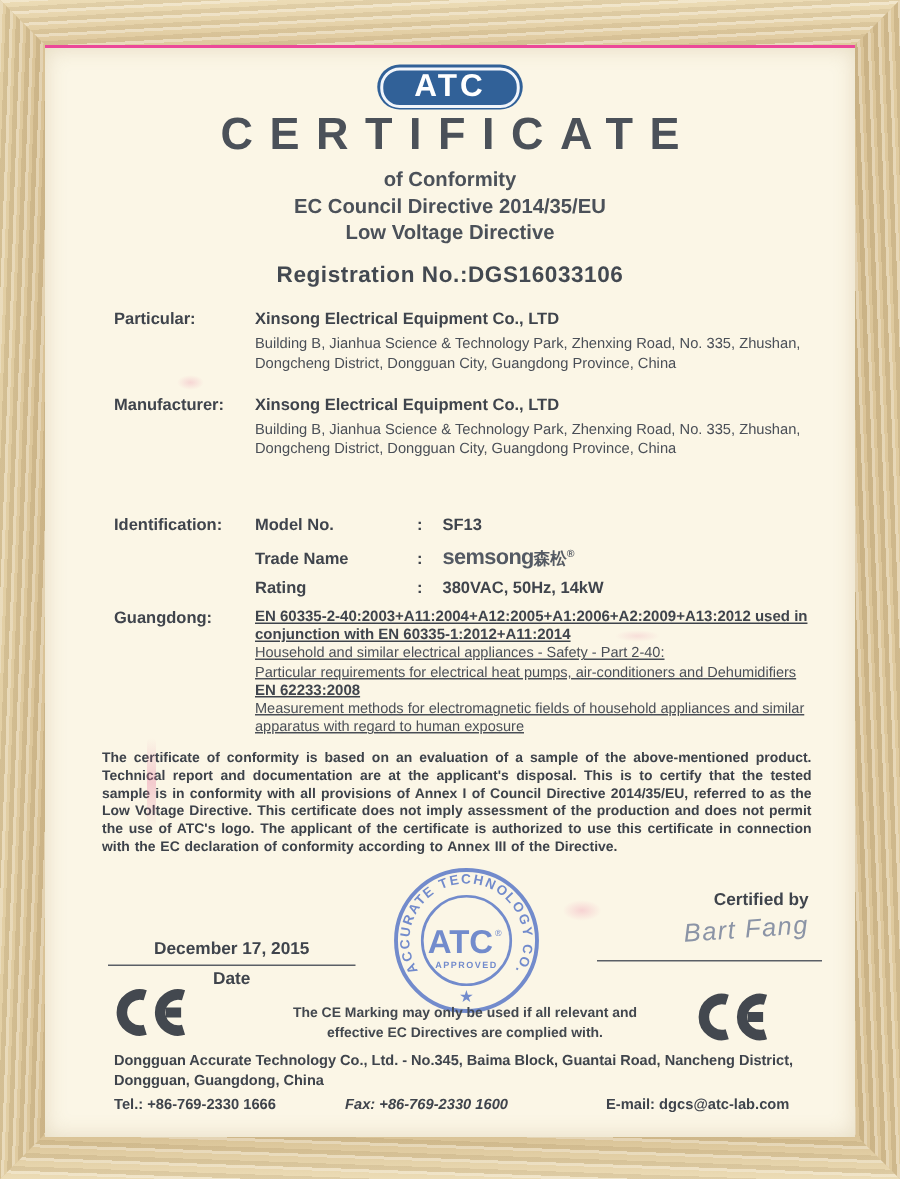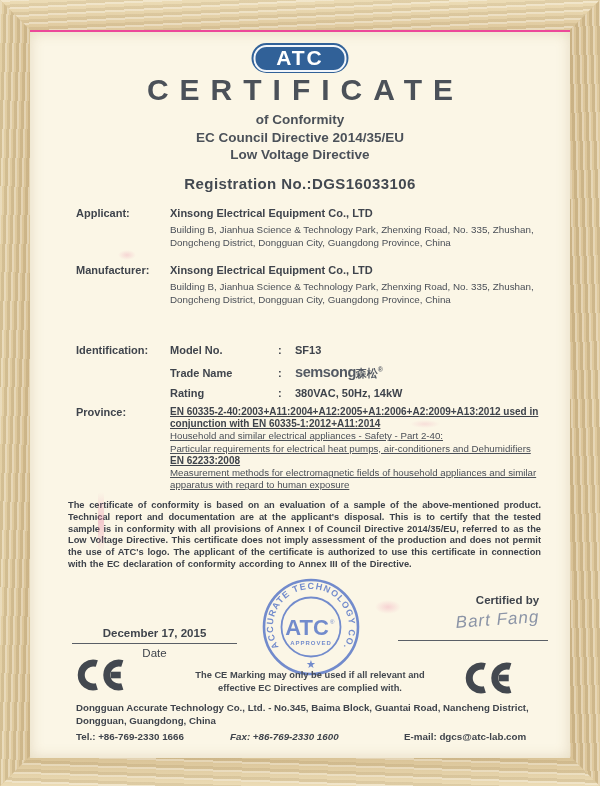--- a/index.html
+++ b/index.html
@@ -95,21 +95,21 @@
   
   .certified-by { left:410px; top:562px; width:135px; text-align:center; font-weight:bold; font-size:11.5px; color:#3f444c; }
   .signature {
     left:400px; top:578px; width:135px; text-align:center;
     font-style:italic; font-size:17px; color:#8b94a6;
     transform:rotate(-4deg); letter-spacing:1px;
   }
   .sig-line { left:368px; top:608px; width:150px; border-top:1.3px solid #5a5f66; }
   .date-value { left:42px; top:595px; width:165px; text-align:center; font-weight:bold; font-size:11.5px; color:#3f444c; }
   .date-line { left:42px; top:611px; width:165px; border-top:1.3px solid #5a5f66; }
-  .date-label { left:42px; top:615px; width:165px; text-align:center; font-weight:normal; font-size:11.5px; color:#3f444c; }
+  .date-label { left:42px; top:615px; width:165px; text-align:center; font-weight:bold; font-size:11.5px; color:#3f444c; }
   
   .ce-left  { left:45px;  top:626px; }
   .ce-right { left:433px; top:629px; }
   .ce-note { left:148px; top:637px; width:264px; text-align:center; font-weight:bold; font-size:9.3px; line-height:13px; color:#43484f; }
   .footer-address { left:46px; top:669px; width:472px; font-weight:bold; font-size:9.7px; line-height:13px; color:#3f444c; }
   .contacts { left:46px; top:699px; width:472px; display:flex; font-weight:bold; font-size:9.8px; color:#3f444c; }
   .contact-tel { width:154px; flex:none; }
   .contact-fax { width:174px; flex:none;font-style:italic; }
   .contact-email { flex:1; }
   
@@ -133,21 +133,21 @@
     <div class="abs atc-pill">
       <div class="atc-pill-inner">ATC</div>
     </div>
     <div class="abs title">CERTIFICATE</div>
     <div class="abs h-sub subtitle">of Conformity</div>
     <div class="abs h-sub directive1">EC Council Directive 2014/35/EU</div>
     <div class="abs h-sub directive2">Low Voltage Directive</div>
     <div class="abs h-sub registration">Registration No.:DGS16033106</div>
 
     <div class="abs row" style="top:175px">
-      <div class="row-label">Applicant:</div>
+      <div class="row-label">Particular:</div>
       <div class="row-value">
         <div class="company">Xinsong Electrical Equipment Co., LTD</div>
         <div class="address">Building B, Jianhua Science &amp; Technology Park, Zhenxing Road, No. 335, Zhushan, Dongcheng District, Dongguan City, Guangdong Province, China</div>
       </div>
     </div>
 
     <div class="abs row" style="top:232px">
       <div class="row-label">Manufacturer:</div>
       <div class="row-value">
         <div class="company">Xinsong Electrical Equipment Co., LTD</div>
@@ -173,21 +173,21 @@
         </div>
         <div class="ident-sub">
           <span class="ident-name">Rating</span>
           <span class="ident-colon">:</span>
           <span>380VAC, 50Hz, 14kW</span>
         </div>
       </div>
     </div>
 
     <div class="abs row" style="top:374px">
-      <div class="row-label">Province:</div>
+      <div class="row-label">Guangdong:</div>
       <div class="row-value">
         <div class="std-line bold">EN 60335-2-40:2003+A11:2004+A12:2005+A1:2006+A2:2009+A13:2012 used in conjunction with EN 60335-1:2012+A11:2014</div>
         <div class="std-line nowrap">Household and similar electrical appliances - Safety - Part 2-40:</div>
         <div class="std-line nowrap">Particular requirements for electrical heat pumps, air-conditioners and Dehumidifiers</div>
         <div class="std-line bold nowrap">EN 62233:2008</div>
         <div class="std-line">Measurement methods for electromagnetic fields of household appliances and similar apparatus with regard to human exposure</div>
       </div>
     </div>
 
     <div class="abs declaration">The certificate of conformity is based on an evaluation of a sample of the above-mentioned product. Technical report and documentation are at the applicant's disposal. This is to certify that the tested sample is in conformity with all provisions of Annex I of Council Directive 2014/35/EU, referred to as the Low Voltage Directive. This certificate does not imply assessment of the production and does not permit the use of ATC's logo. The applicant of the certificate is authorized to use this certificate in connection with the EC declaration of conformity according to Annex III of the Directive.</div>

